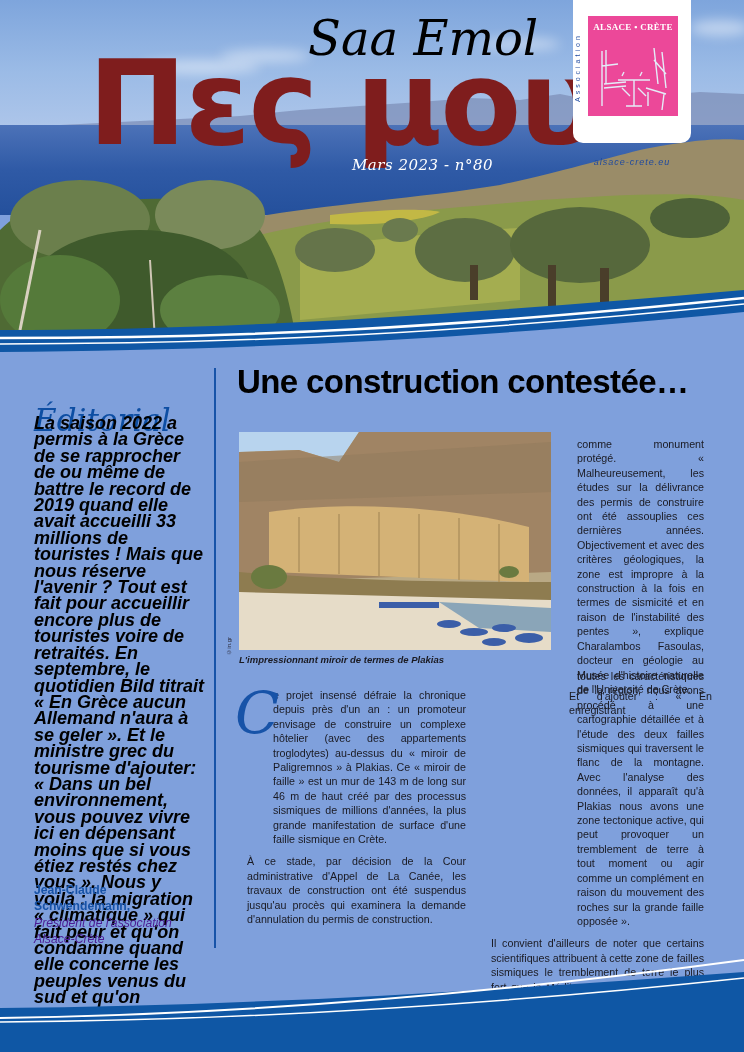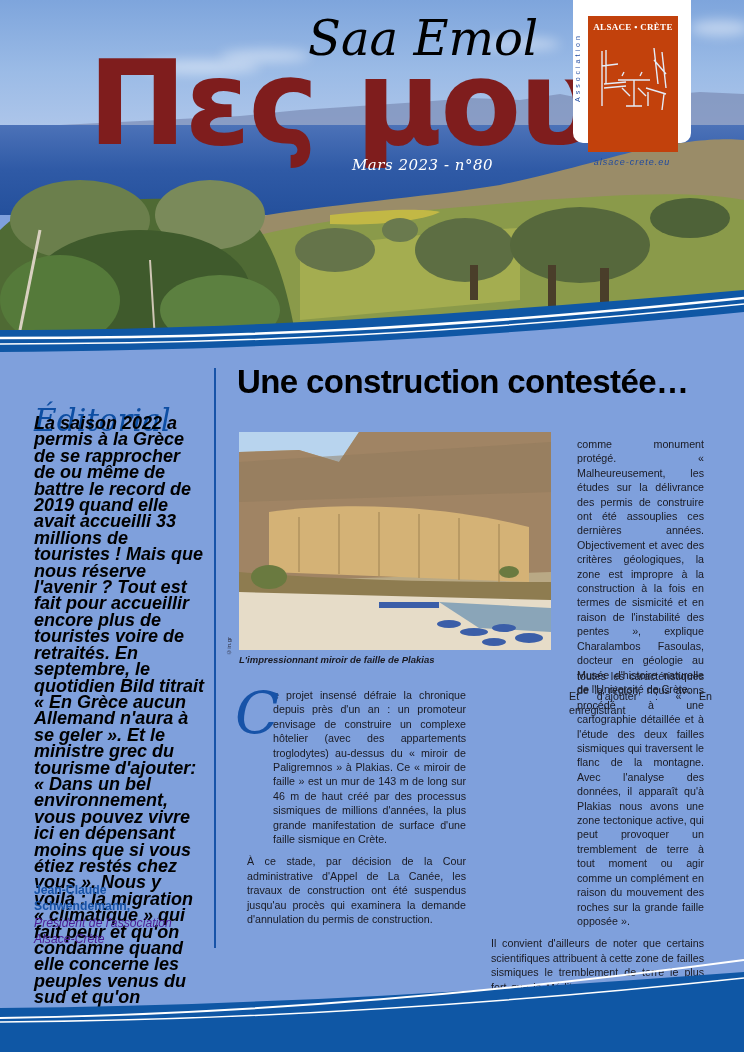--- a/index.html
+++ b/index.html
@@ -19,21 +19,21 @@
   .title-greek { position: absolute; left: 88px; top: 44px; color: #7f1d1d;
       font-family: "DejaVu Sans", sans-serif; font-weight: bold; font-size: 118px;
       letter-spacing: -2px; line-height: 1; }
   .title-script { position: absolute; left: 308px; top: 14px; color: #000000;
       font-family: "DejaVu Serif", serif; font-style: italic; font-size: 48px; line-height: 1; }
   .issue { position: absolute; left: 352px; top: 156px; color: #fff;
       font-family: "DejaVu Serif", serif; font-style: italic; font-size: 15px; letter-spacing: 0.5px; }
 
   .logo { position: absolute; left: 573px; top: 0; width: 118px; height: 143px; background: #fff;
           border-radius: 0 0 10px 10px; }
-  .logo-box { position: absolute; left: 15px; top: 16px; width: 90px; height: 136px; background: #c2410c; }
+  .logo-box { position: absolute; left: 15px; top: 16px; width: 90px; height: 100px; background: #ec4899; }
   .logo-name { position: absolute; left: 2px; top: 6px; width: 86px; text-align: center; color: #fff;
       font-family: "Liberation Serif", serif; font-weight: bold; font-size: 9px; letter-spacing: 0.3px; }
   .logo-vert { position: absolute; left: 1px; top: 18px; width: 12px; height: 100px; color: #1f4a9f;
       font-size: 7px; writing-mode: vertical-rl; transform: rotate(180deg); letter-spacing: 3px; text-align: center; }
   .logo-url { position: absolute; left: 0; top: 125px; width: 118px; text-align: center; color: #1f4a9f;
       font-style: italic; font-size: 9px; letter-spacing: 1px; margin-top: 32px; }
   .logo-art { position: absolute; left: 8px; top: 20px; }
 
   .wave-top { position: absolute; left: 0; top: 290px; width: 744px; height: 80px; }
 
@@ -168,21 +168,21 @@
       <ellipse cx="235" cy="200" rx="14" ry="4"></ellipse>
       <ellipse cx="265" cy="196" rx="12" ry="4"></ellipse>
       <ellipse cx="290" cy="206" rx="14" ry="5"></ellipse>
       <ellipse cx="255" cy="210" rx="12" ry="4"></ellipse>
     </g>
     <ellipse cx="30" cy="145" rx="18" ry="12" fill="#6a7a40"></ellipse>
     <ellipse cx="270" cy="140" rx="10" ry="6" fill="#6a7a40"></ellipse>
   </svg>
 </div>
 <div class="photo-credit">©in.gr</div>
-<div class="caption">L'impressionnant miroir de faille de Plakias</div>
+<div class="caption">L'impressionnant miroir de termes de Plakias</div>
 
 <div class="col-text col-right-top">
   <p>comme monument protégé. « Malheureusement, les études sur la délivrance des permis de construire ont été assouplies ces dernières années. Objectivement et avec des critères géologiques, la zone est impropre à la construction à la fois en termes de sismicité et en raison de l'instabilité des pentes », explique Charalambos Fasoulas, docteur en géologie au Musée d'histoire naturelle de l'Université de Crète.</p>
 </div>
 <div class="col-text col-right-cont">
   <p>Et d'ajouter : « En enregistrant</p>
 </div>
 
 <div class="col-text col-left">
   <div style="position:relative;">

